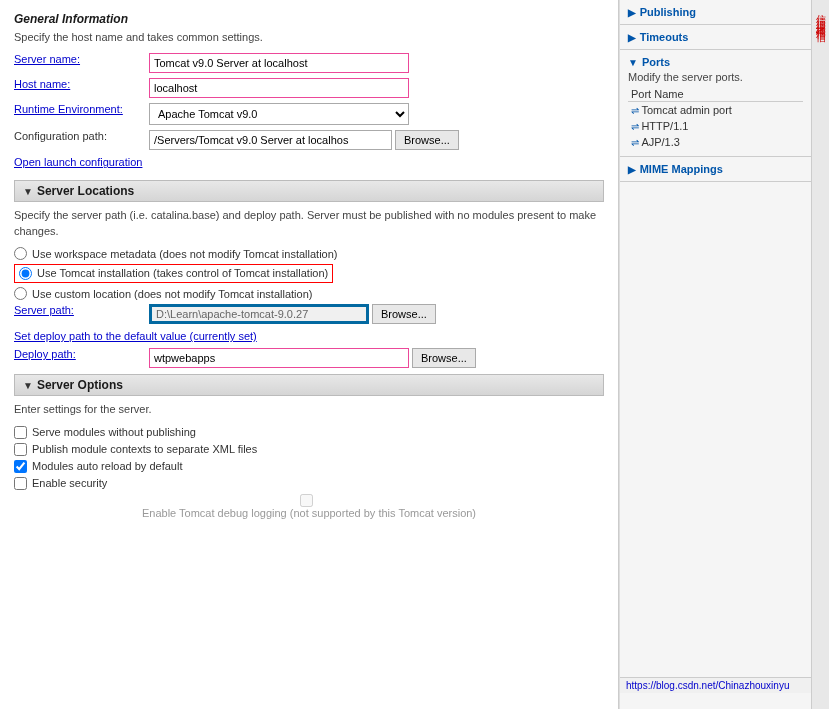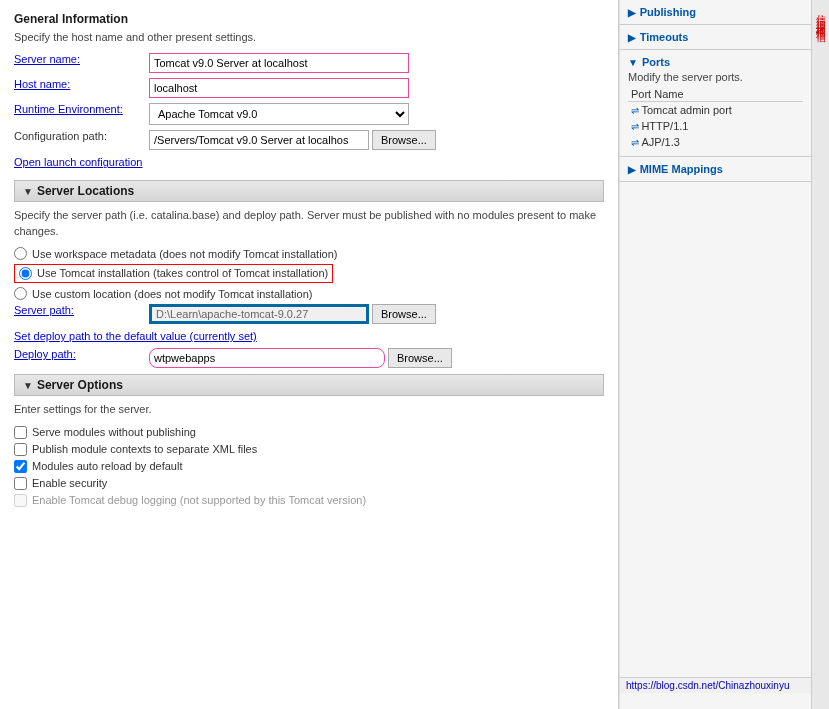--- a/index.html
+++ b/index.html
@@ -50,20 +50,21 @@
       letter-spacing: 1px;
       margin: 2px 0;
     }
 
     
     .section-title {
       font-weight: bold;
       font-size: 12px;
       color: #1a1a1a;
       margin-bottom: 4px;
+      font-style: italic;
     }
 
     .section-desc {
       color: #444;
       font-size: 11px;
       margin-bottom: 8px;
       line-height: 1.4;
     }
 
     
@@ -185,20 +186,21 @@
       font-size: 11px;
       color: #333;
     }
 
     .checkbox-row input[type="checkbox"] {
       margin-right: 5px;
     }
 
     .checkbox-row.disabled {
       color: #999;
+      flex-direction: column;
     }
 
     
     .rp-section {
       padding: 6px 8px;
       border-bottom: 1px solid #ccc;
     }
 
     .rp-title {
       font-weight: bold;
@@ -279,42 +281,42 @@
       width: calc(100% - 18px);
     }
   </style>
 </head>
 <body>
 
 <div class="main-panel">
 
   <div>
     <div class="section-title">General Information</div>
-    <div class="section-desc">Specify the host name and other present settings.</div>
+    <div class="section-desc">Specify the host name and takes common settings.</div>
 
     <div class="form-row">
       <span class="form-label">Server name:</span>
       <input class="form-input" type="text" style="width: 260px; flex: 0 0 auto;" value="Tomcat v9.0 Server at localhost">
     </div>
 
     <div class="form-row">
       <span class="form-label">Host name:</span>
       <input class="form-input" type="text" style="width: 260px; flex: 0 0 auto;" value="localhost">
     </div>
 
     <div class="form-row">
       <span class="form-label">Runtime Environment:</span>
       <select class="form-select" style="width:260px;flex:none;">
         <option>Apache Tomcat v9.0</option>
       </select>
     </div>
 
     <div class="form-row">
       <span class="form-label-plain">Configuration path:</span>
-      <input class="form-input-config" type="text" style="width: 220px; flex: 0 0 auto;" value="/Servers/Tomcat v9.0 Server at localhos">
+      <input class="form-input-config" type="text" style="width: 243px; flex: 0 0 auto;" value="/Servers/Tomcat v9.0 Server at localhos">
       <button class="browse-btn">Browse...</button>
     </div>
 
     <div>
       <a class="link-text" href="#">Open launch configuration</a>
     </div>
   </div>
 
   <div class="collapsible-bar">
     <span class="arrow">▼</span>
@@ -346,21 +348,21 @@
       <input class="server-path-input" type="text" style="width: 220px; flex: 0 0 auto;" value="D:\Learn\apache-tomcat-9.0.27">
       <button class="browse-btn">Browse...</button>
     </div>
 
     <div>
       <a class="link-text" href="#">Set deploy path to the default value (currently set)</a>
     </div>
 
     <div class="form-row">
       <span class="form-label">Deploy path:</span>
-      <input class="form-input" type="text" style="width: 236px; flex: 0 0 auto; border-radius: 8px;" value="wtpwebapps">
+      <input class="form-input" type="text" style="width: 260px; flex: 0 0 auto;" value="wtpwebapps">
       <button class="browse-btn">Browse...</button>
     </div>
   </div>
 
   <div class="collapsible-bar">
     <span class="arrow">▼</span>
     <span class="bar-title">Server Options</span>
   </div>
 
   <div>

